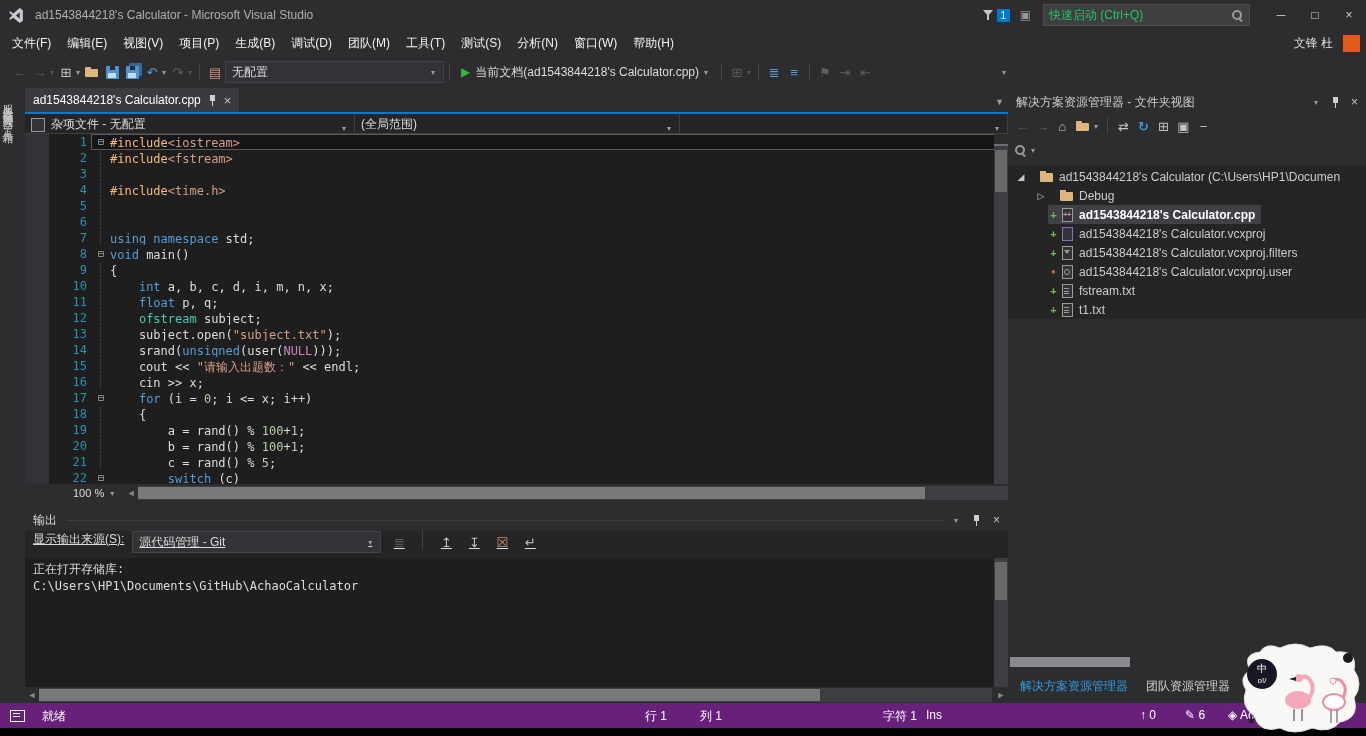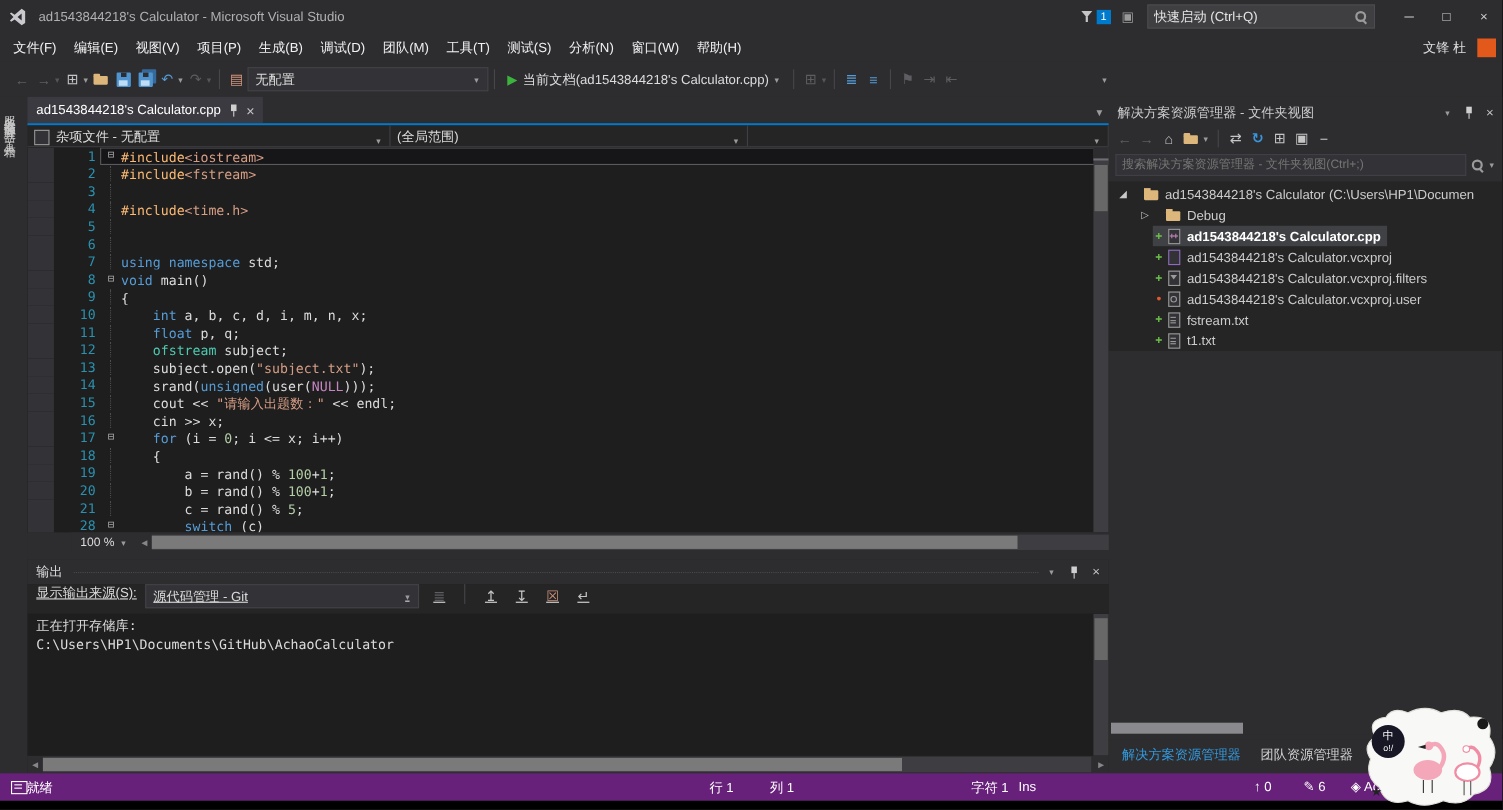--- a/index.html
+++ b/index.html
@@ -10,21 +10,21 @@
   #titlebar{position:absolute;left:0;top:0;width:1366px;height:30px;background:#2D2D30;display:flex;align-items:center;}
   .vs-logo{margin-left:8px;display:inline-flex;align-items:center;}
   #tb-title{margin-left:10px;color:#B0B0B0;font-size:12px;}
   .tb-right{position:absolute;right:0;top:0;height:30px;display:flex;align-items:center;}
   .tb-funnel{display:inline-block;position:relative;width:12px;height:12px;margin-right:2px;}
   .tb-funnel::before{content:"";position:absolute;left:0;top:1px;border-left:5px solid transparent;border-right:5px solid transparent;border-top:6px solid #C5C5C5;}
   .tb-funnel::after{content:"";position:absolute;left:4.5px;top:6px;width:2px;height:5px;background:#C5C5C5;}
   .tb-badge{background:#007ACC;color:#fff;font-size:10px;min-width:13px;height:13px;line-height:13px;text-align:center;display:inline-block;margin-right:10px;}
   .tb-ico2{color:#9B9B9B;font-size:12px;margin-right:12px;}
   .quick-launch{width:195px;height:20px;background:#3F3F42;border:1px solid #4B4B50;display:flex;align-items:center;justify-content:space-between;padding:0 5px;margin-right:14px;}
-  .ql-text{color:#e5e5e5;font-size:12px;white-space:nowrap;overflow:hidden;}
+  .ql-text{color:#22c55e;font-size:12px;white-space:nowrap;overflow:hidden;}
   .mag{display:inline-block;width:13px;height:13px;position:relative;flex:none;}
   .mag::before{content:"";position:absolute;left:1px;top:1px;width:6px;height:6px;border:2px solid #9A9A9A;border-radius:50%;}
   .mag::after{content:"";position:absolute;left:9px;top:9px;width:4px;height:2px;background:#9A9A9A;transform:rotate(45deg);transform-origin:0 0;}
   .wbtn{width:34px;height:30px;display:inline-flex;align-items:center;justify-content:center;color:#D0D0D0;font-size:12px;cursor:default;}
   
   #menubar{position:absolute;left:0;top:30px;width:1366px;height:26px;display:flex;align-items:center;background:#2D2D30;}
   #menu-items{display:flex;margin-left:4px;}
   .menu-item{padding:4px 8px;color:#F1F1F1;font-size:12px;white-space:nowrap;}
   .menu-right{position:absolute;right:6px;display:flex;align-items:center;gap:10px;}
   .menu-user{color:#DCDCDC;}
@@ -437,21 +437,21 @@
             <div class="code-row">
               <span class="cmargin"></span>
               <span class="ln">21</span>
               <span class="body">
                 <span class="foldcol fl"></span>
                 <span class="codetext"><span class="tk-d">        c = rand() % </span><span class="tk-n">5</span><span class="tk-d">;</span></span>
               </span>
             </div>
             <div class="code-row">
               <span class="cmargin"></span>
-              <span class="ln">28</span>
+              <span class="ln">22</span>
               <span class="body">
                 <span class="foldcol">⊟</span>
                 <span class="codetext"><span class="tk-d">        </span><span class="tk-k">switch</span><span class="tk-d"> (c)</span></span>
               </span>
             </div>
           </div>
         <div class="vscroll">
           <div class="grip"></div>
           <div class="vthumb" style="top:16px;height:42px"></div>
         </div>
@@ -530,21 +530,20 @@
           </span>
         <span class="caret">▾</span>
         <span class="vsep"></span>
         <span class="ticon">⇄</span>
         <span class="ticon blue">↻</span>
         <span class="ticon">⊞</span>
         <span class="ticon">▣</span>
         <span class="ticon">−</span>
       </div>
       <div class="se-search-row">
-        <input class="se-search" placeholder="搜索解决方案资源管理器 - 文件夹视图(Ctrl+;)" style="">
         <span class="mag"></span>
         <span class="caret">▾</span>
       </div>
       <div id="se-tree">
           <div class="tree-row" style="padding-left: 6px;">
             <span class="arrow">◢</span>
             <span class="row-inner">
               <span class="badge none"></span>
               <span class="ficon folder"></span>
               <span class="flabel">ad1543844218's Calculator (C:\Users\HP1\Documen</span>
@@ -612,21 +611,21 @@
       </div>
       <div class="rp-tabs">
         <span class="rp-tab active">解决方案资源管理器</span>
         <span class="rp-tab">团队资源管理器</span>
       </div>
     </div>
   </div>
 
   <div id="statusbar">
     <span class="sb-doc"></span>
-    <span class="sseg" style="left:24px">就绪</span>
+    <span class="sseg" style="left:42px">就绪</span>
     <span class="sseg" style="left:645px">行 1</span>
     <span class="sseg" style="left:700px">列 1</span>
     <span class="sseg" style="left:883px">字符 1</span>
     <span class="sseg" style="left:926px">Ins</span>
     <span class="sseg" style="left:1140px"><span>↑</span> <span>0</span></span>
     <span class="sseg" style="left:1185px"><span>✎</span> <span>6</span></span>
     <span class="sseg" style="left:1228px"><span>◈</span> <span>AchaoCalculat</span></span>
   </div>
 
   <div id="blackstrip"></div>

